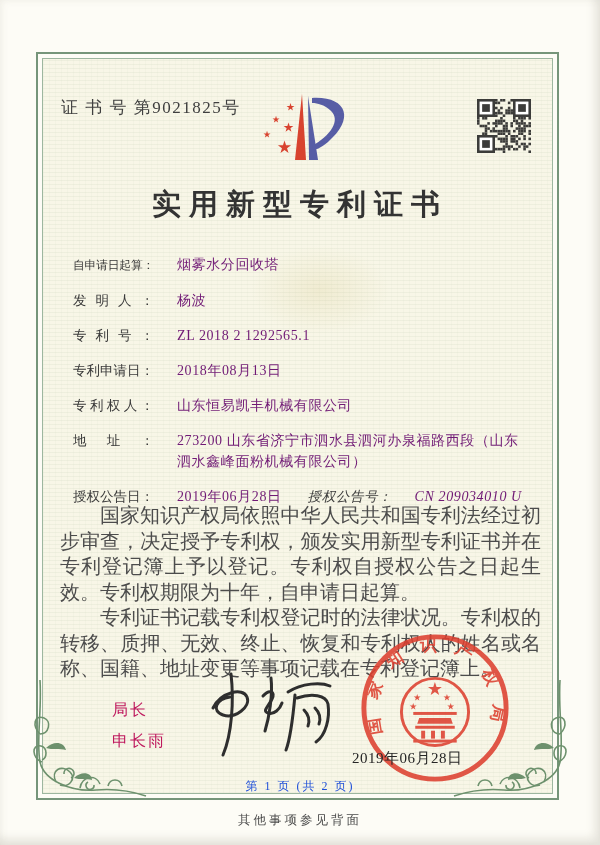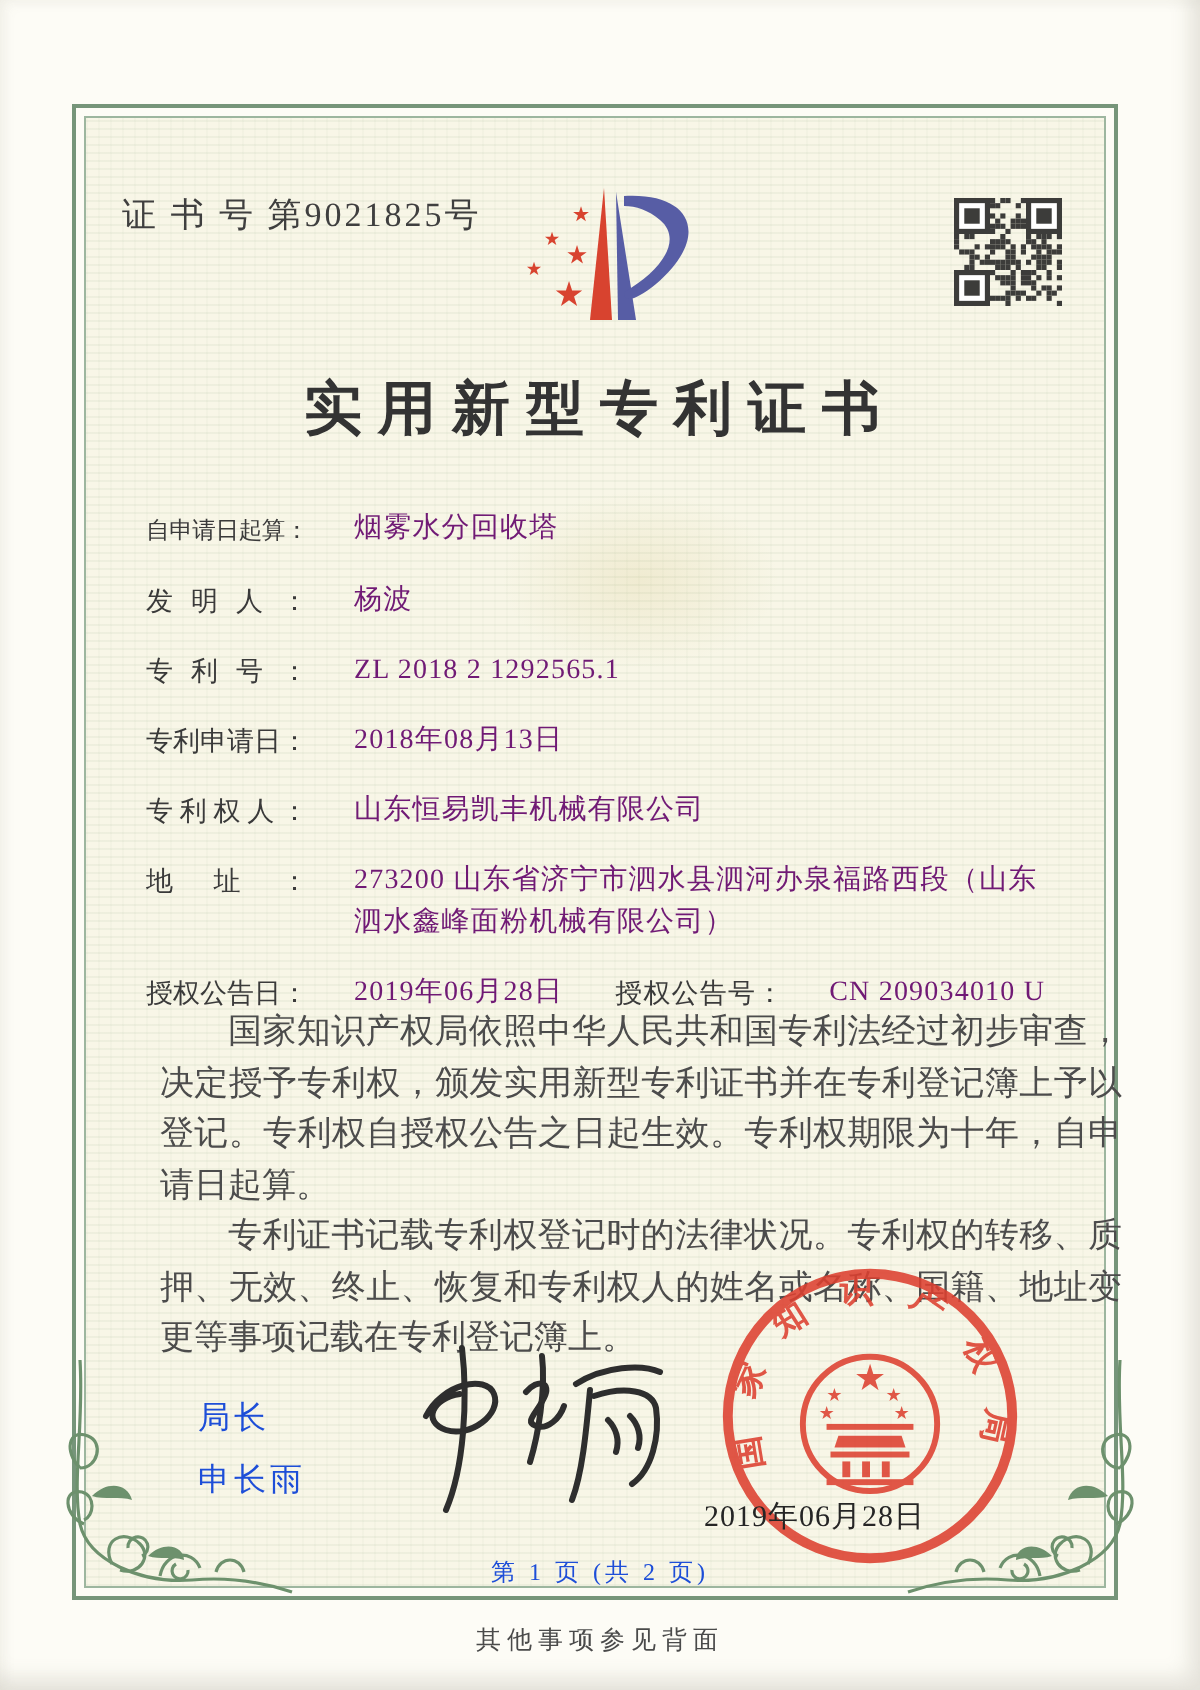--- a/index.html
+++ b/index.html
@@ -20,26 +20,26 @@
   .logo{position:absolute;left:250px;top:84px;}
   .qr{position:absolute;left:477px;top:99px;}
   .title{position:absolute;left:0;top:185px;width:600px;text-align:center;
          font-size:29px;font-weight:bold;letter-spacing:8px;color:#333;}
   .fields{position:absolute;left:73px;top:254px;width:460px;}
   .row{display:flex;align-items:flex-start;margin-bottom:14px;line-height:21px;}
   .flabel{flex:0 0 81px;font-size:13.5px;color:#3a3a3a;text-align:justify;text-align-last:justify;white-space:nowrap;}
   .flabel.tight{font-size:11.8px;letter-spacing:-0.3px;line-height:22px;}
   .fvalue{margin-left:23px;font-size:14px;color:#701a75;letter-spacing:0.6px;}
   .fvalue.addr{width:352px;}
-  .pair2{margin-left:26px;display:flex;}
-  .paras{position:absolute;left:60px;top:503px;width:481px;font-size:17px;line-height:25.5px;
-         color:#4c4c4c;text-align:justify;margin-left:20px;}
+  .pair2{margin-left:26px;display:flex;font-style:italic;}
+  .paras{position:absolute;left:60px;top:503px;width:481px;font-size:20px;line-height:25.5px;
+         color:#4c4c4c;text-align:justify;}
   .paras p{margin:0;text-indent:2em;}
-  .officer{position:absolute;left:99px;top:694px;font-family:"Liberation Sans","DejaVu Sans",sans-serif;
-           font-size:16px;color:#1d4ed8;line-height:31px;letter-spacing:2px;}
+  .officer{position:absolute;left:112px;top:694px;font-family:"Liberation Sans","DejaVu Sans",sans-serif;
+           font-size:16px;color:#be185d;line-height:31px;letter-spacing:2px;}
   .sig{position:absolute;left:185px;top:660px;}
   .seal{position:absolute;left:356px;top:629px;opacity:0.88;}
   .seal-date{position:absolute;left:352px;top:749px;font-size:15px;color:#252525;letter-spacing:0.5px;}
   .page-info{position:absolute;left:0;top:778px;width:600px;text-align:center;font-size:12px;
              color:#1d4ed8;letter-spacing:2px;}
   .back-note{position:absolute;left:0;top:812px;width:600px;text-align:center;font-size:12.5px;
              color:#4a4a4a;letter-spacing:3px;}
   .flourish{position:absolute;}
   .flourish.bl{left:30px;top:678px;}
   .flourish.br{left:452px;top:678px;transform:scaleX(-1);}

